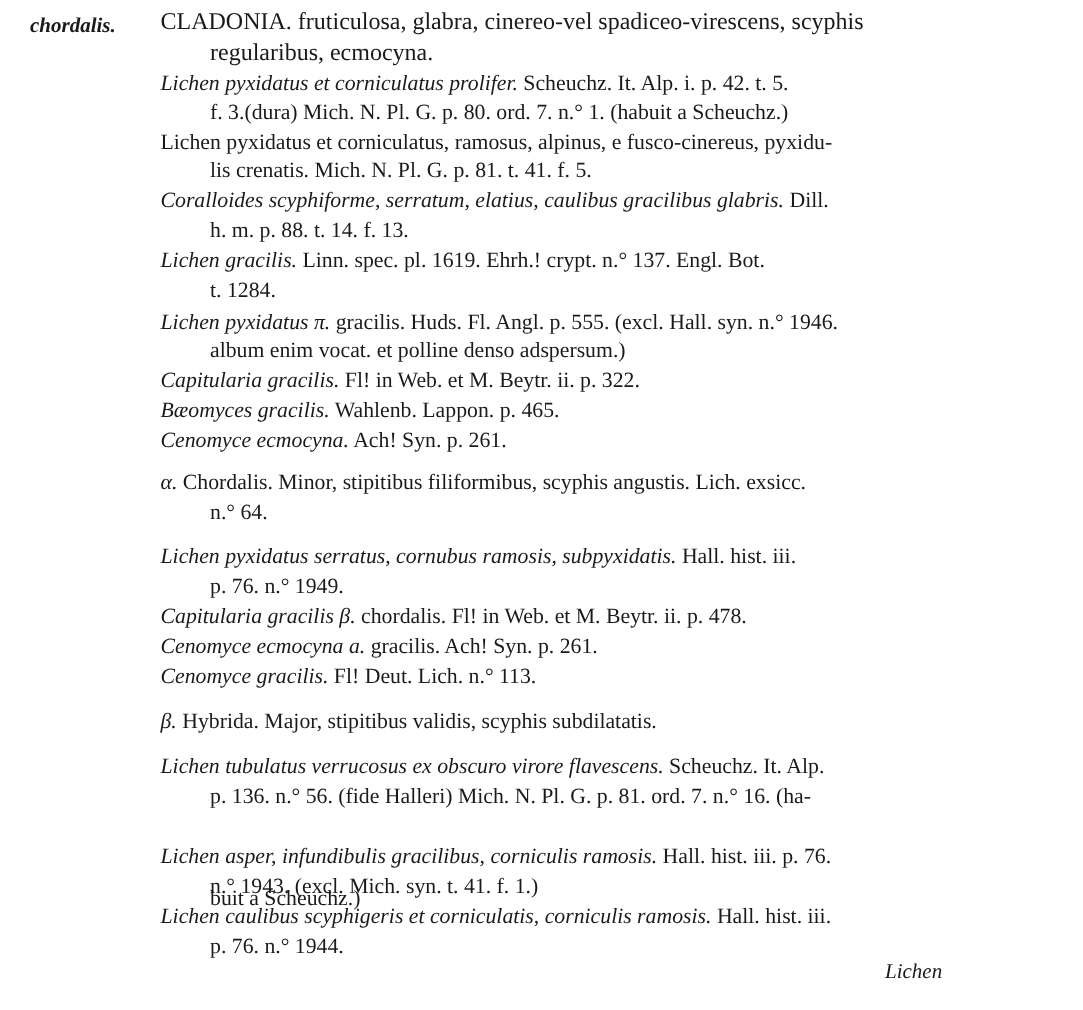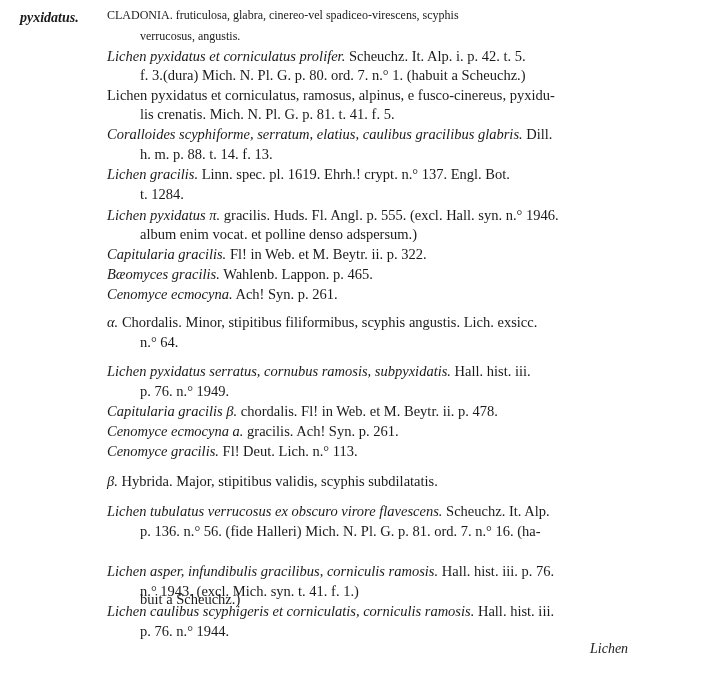--- a/index.html
+++ b/index.html
@@ -1,33 +1,33 @@
 <!DOCTYPE html>
 <html><head>
 <meta charset="utf-8">
 <style>
   html, body { margin: 0; padding: 0; background: #ffffff; }
   body { width: 722px; height: 673px; position: relative; overflow: hidden;
          font-family: "Liberation Serif", "DejaVu Serif", serif; color: #1a1a1a; }
   .page { position: absolute; left: 0; top: 0; width: 722px; height: 673px; }
   .margin-label { position: absolute; left: 20px; top: 10px; font-style: italic; font-size: 14px; font-weight: bold; }
   .line { position: absolute; left: 107px; font-size: 14.5px; white-space: nowrap; line-height: 18px; }
-  .main { left: 107px; font-size: 12px; }
+  .main { left: 107px; font-size: 16px; }
   .indent { left: 140px; }
   .i { font-style: italic; }
   .catchword { position: absolute; left: 590px; top: 641px; font-style: italic; font-size: 14px; }
 </style>
 </head>
 <body>
 
 <div class="page">
-  <div class="margin-label">pyxidatus.</div>
+  <div class="margin-label">chordalis.</div>
   <div id="entries">
       <div class="line main" style="top: 6px;">CLADONIA. fruticulosa, glabra, cinereo-vel spadiceo-virescens, scyphis</div>
-      <div class="line main indent" style="top: 27px;">verrucosus, angustis.</div>
+      <div class="line main indent" style="top: 27px;">regularibus, ecmocyna.</div>
       <div class="line " style="top: 47px;"><span class="i">Lichen pyxidatus et corniculatus prolifer.</span><span> Scheuchz. It. Alp. i. p. 42. t. 5.</span></div>
       <div class="line indent" style="top: 66px;">f. 3.(dura) Mich. N. Pl. G. p. 80. ord. 7. n.° 1. (habuit a Scheuchz.)</div>
       <div class="line " style="top: 86px;">Lichen pyxidatus et corniculatus, ramosus, alpinus, e fusco-cinereus, pyxidu-</div>
       <div class="line indent" style="top: 105px;">lis crenatis. Mich. N. Pl. G. p. 81. t. 41. f. 5.</div>
       <div class="line " style="top: 125px;"><span class="i">Coralloides scyphiforme, serratum, elatius, caulibus gracilibus glabris.</span><span> Dill.</span></div>
       <div class="line indent" style="top: 145px;">h. m. p. 88. t. 14. f. 13.</div>
       <div class="line " style="top: 165px;"><span class="i">Lichen gracilis.</span><span> Linn. spec. pl. 1619. Ehrh.! crypt. n.° 137. Engl. Bot.</span></div>
       <div class="line indent" style="top: 185px; text-align: right;">t. 1284.</div>
       <div class="line " style="top: 206px;"><span class="i">Lichen pyxidatus π.</span><span> gracilis. Huds. Fl. Angl. p. 555. (excl. Hall. syn. n.° 1946.</span></div>
       <div class="line indent" style="top: 225px;">album enim vocat. et polline denso adspersum.)</div>

